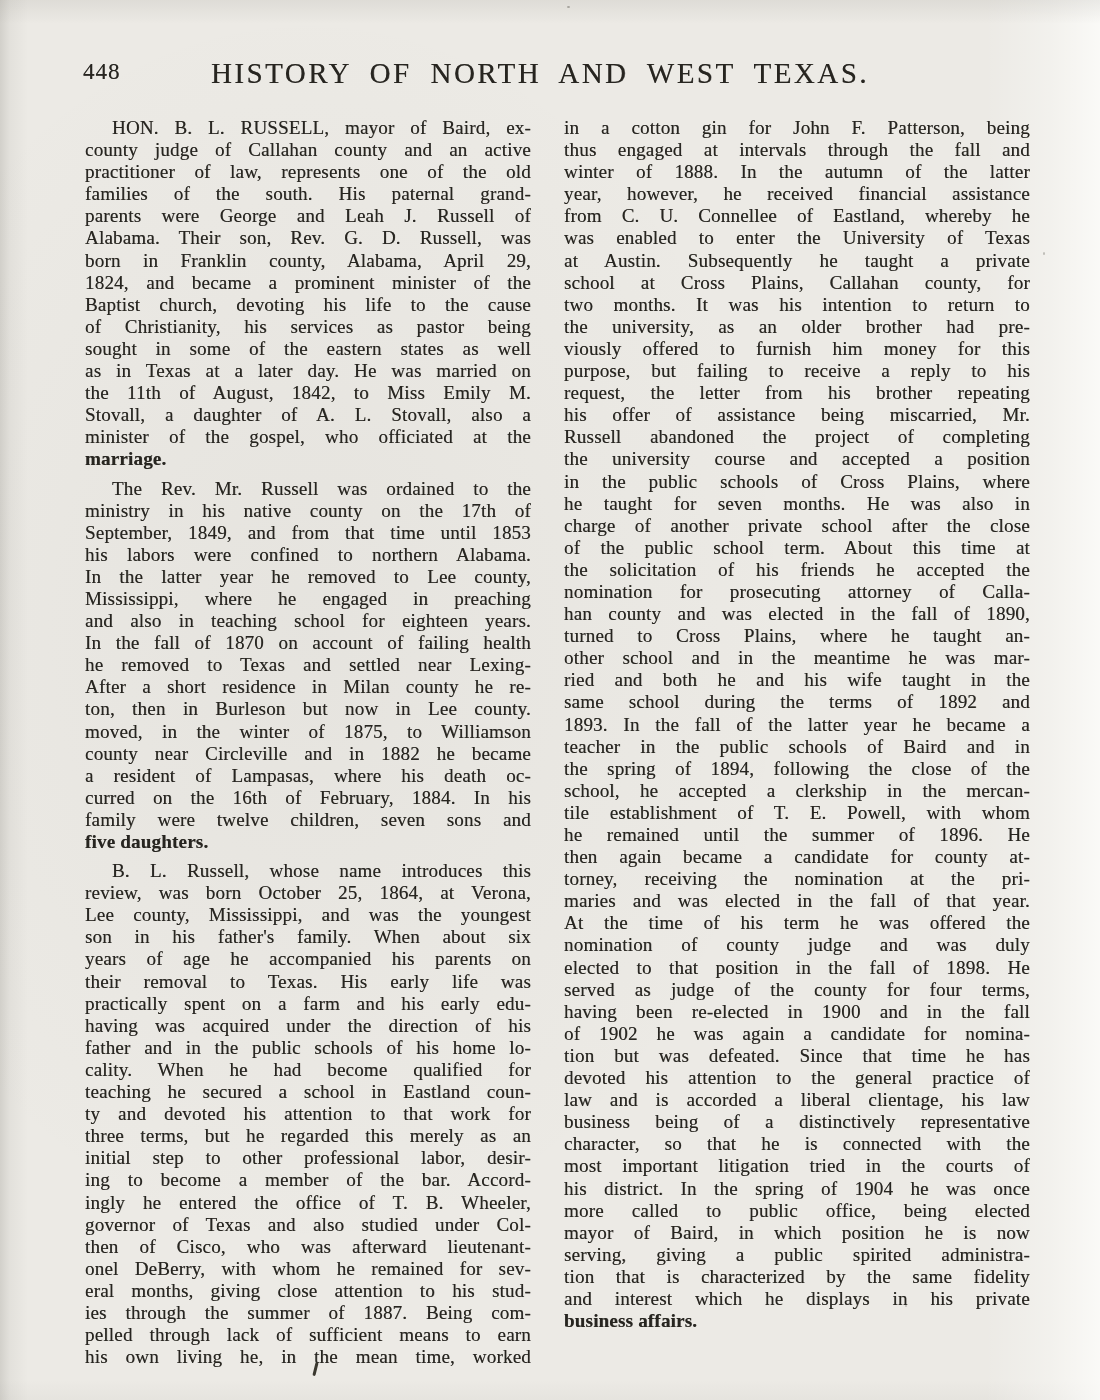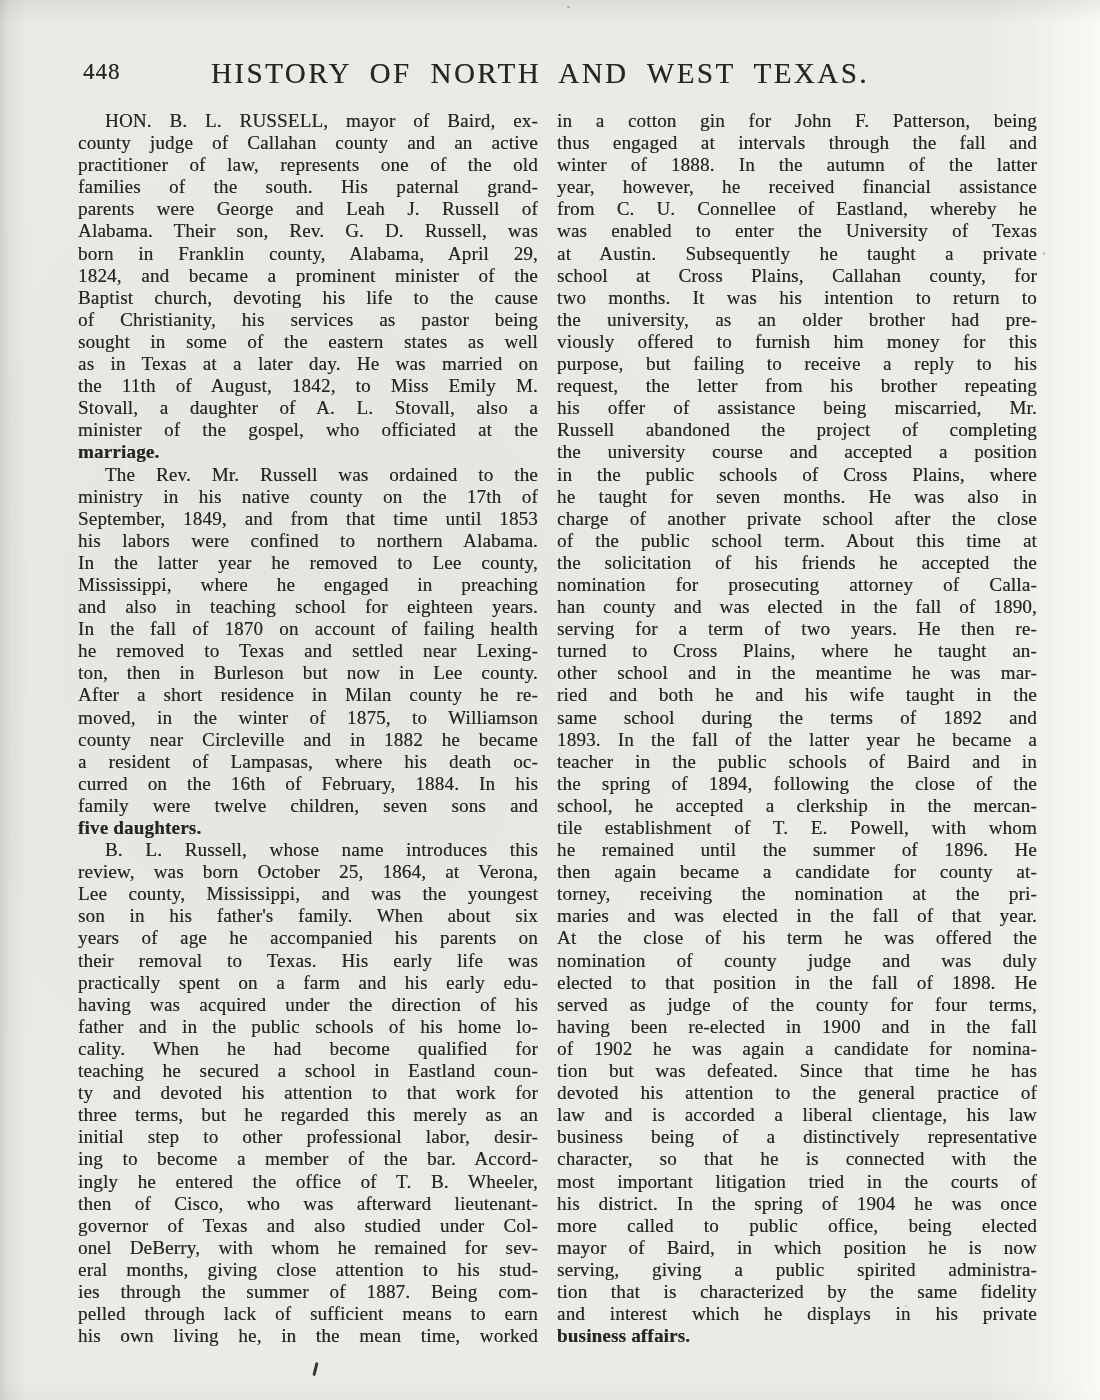--- a/index.html
+++ b/index.html
@@ -60,21 +60,21 @@
     width: 1100px;
     height: 1250px;
   }
   .column {
     position: absolute;
     top: 0;
     font-size: 19px;
   }
   .column-left  { left: 78px;  width: 460px; }
   .column-right { left: 557px; width: 480px; }
-  .paragraph { margin: 0; }
+  .paragraph { margin: 7px; }
   .line {
     height: 22.1px;
     line-height: 22.1px;
     letter-spacing: 0.2px;
     text-align: justify;
     text-align-last: justify;
     overflow: hidden;
     white-space: normal;
   }
   .line.last   { text-align-last: left; font-weight: bold; }
@@ -132,22 +132,22 @@
         <div class="paragraph">
           <div class="line indent">The Rev. Mr. Russell was ordained to the</div>
           <div class="line">ministry in his native county on the 17th of</div>
           <div class="line">September, 1849, and from that time until 1853</div>
           <div class="line">his labors were confined to northern Alabama.</div>
           <div class="line">In the latter year he removed to Lee county,</div>
           <div class="line">Mississippi, where he engaged in preaching</div>
           <div class="line">and also in teaching school for eighteen years.</div>
           <div class="line">In the fall of 1870 on account of failing health</div>
           <div class="line">he removed to Texas and settled near Lexing-</div>
+          <div class="line">After a short residence in Milan county he re-</div>
           <div class="line">ton, then in Burleson but now in Lee county.</div>
-          <div class="line">After a short residence in Milan county he re-</div>
           <div class="line">moved, in the winter of 1875, to Williamson</div>
           <div class="line">county near Circleville and in 1882 he became</div>
           <div class="line">a resident of Lampasas, where his death oc-</div>
           <div class="line">curred on the 16th of February, 1884. In his</div>
           <div class="line">family were twelve children, seven sons and</div>
           <div class="line last">five daughters.</div>
         </div>
         <div class="paragraph">
           <div class="line indent">B. L. Russell, whose name introduces this</div>
           <div class="line">review, was born October 25, 1864, at Verona,</div>
@@ -158,22 +158,22 @@
           <div class="line">practically spent on a farm and his early edu-</div>
           <div class="line">having was acquired under the direction of his</div>
           <div class="line">father and in the public schools of his home lo-</div>
           <div class="line">cality. When he had become qualified for</div>
           <div class="line">teaching he secured a school in Eastland coun-</div>
           <div class="line">ty and devoted his attention to that work for</div>
           <div class="line">three terms, but he regarded this merely as an</div>
           <div class="line">initial step to other professional labor, desir-</div>
           <div class="line">ing to become a member of the bar. Accord-</div>
           <div class="line">ingly he entered the office of T. B. Wheeler,</div>
+          <div class="line">governor of Texas and also studied under Col-</div>
           <div class="line">then of Cisco, who was afterward lieutenant-</div>
-          <div class="line">governor of Texas and also studied under Col-</div>
           <div class="line">onel DeBerry, with whom he remained for sev-</div>
           <div class="line">eral months, giving close attention to his stud-</div>
           <div class="line">ies through the summer of 1887. Being com-</div>
           <div class="line">pelled through lack of sufficient means to earn</div>
           <div class="line">his own living he, in the mean time, worked</div>
         </div>
       </div>
     <div class="column column-right">
         <div class="paragraph">
           <div class="line">in a cotton gin for John F. Patterson, being</div>
@@ -192,35 +192,34 @@
           <div class="line">his offer of assistance being miscarried, Mr.</div>
           <div class="line">Russell abandoned the project of completing</div>
           <div class="line">the university course and accepted a position</div>
           <div class="line">in the public schools of Cross Plains, where</div>
           <div class="line">he taught for seven months. He was also in</div>
           <div class="line">charge of another private school after the close</div>
           <div class="line">of the public school term. About this time at</div>
           <div class="line">the solicitation of his friends he accepted the</div>
           <div class="line">nomination for prosecuting attorney of Calla-</div>
           <div class="line">han county and was elected in the fall of 1890,</div>
-          <div class="line">serving for a term of two years. He then re-</div>
           <div class="line">turned to Cross Plains, where he taught an-</div>
           <div class="line">other school and in the meantime he was mar-</div>
           <div class="line">ried and both he and his wife taught in the</div>
           <div class="line">same school during the terms of 1892 and</div>
           <div class="line">1893. In the fall of the latter year he became a</div>
           <div class="line">teacher in the public schools of Baird and in</div>
           <div class="line">the spring of 1894, following the close of the</div>
           <div class="line">school, he accepted a clerkship in the mercan-</div>
           <div class="line">tile establishment of T. E. Powell, with whom</div>
           <div class="line">he remained until the summer of 1896. He</div>
           <div class="line">then again became a candidate for county at-</div>
           <div class="line">torney, receiving the nomination at the pri-</div>
           <div class="line">maries and was elected in the fall of that year.</div>
-          <div class="line">At the close of his term he was offered the</div>
+          <div class="line">At the time of his term he was offered the</div>
           <div class="line">nomination of county judge and was duly</div>
           <div class="line">elected to that position in the fall of 1898. He</div>
           <div class="line">served as judge of the county for four terms,</div>
           <div class="line">having been re-elected in 1900 and in the fall</div>
           <div class="line">of 1902 he was again a candidate for nomina-</div>
           <div class="line">tion but was defeated. Since that time he has</div>
           <div class="line">devoted his attention to the general practice of</div>
           <div class="line">law and is accorded a liberal clientage, his law</div>
           <div class="line">business being of a distinctively representative</div>
           <div class="line">character, so that he is connected with the</div>

